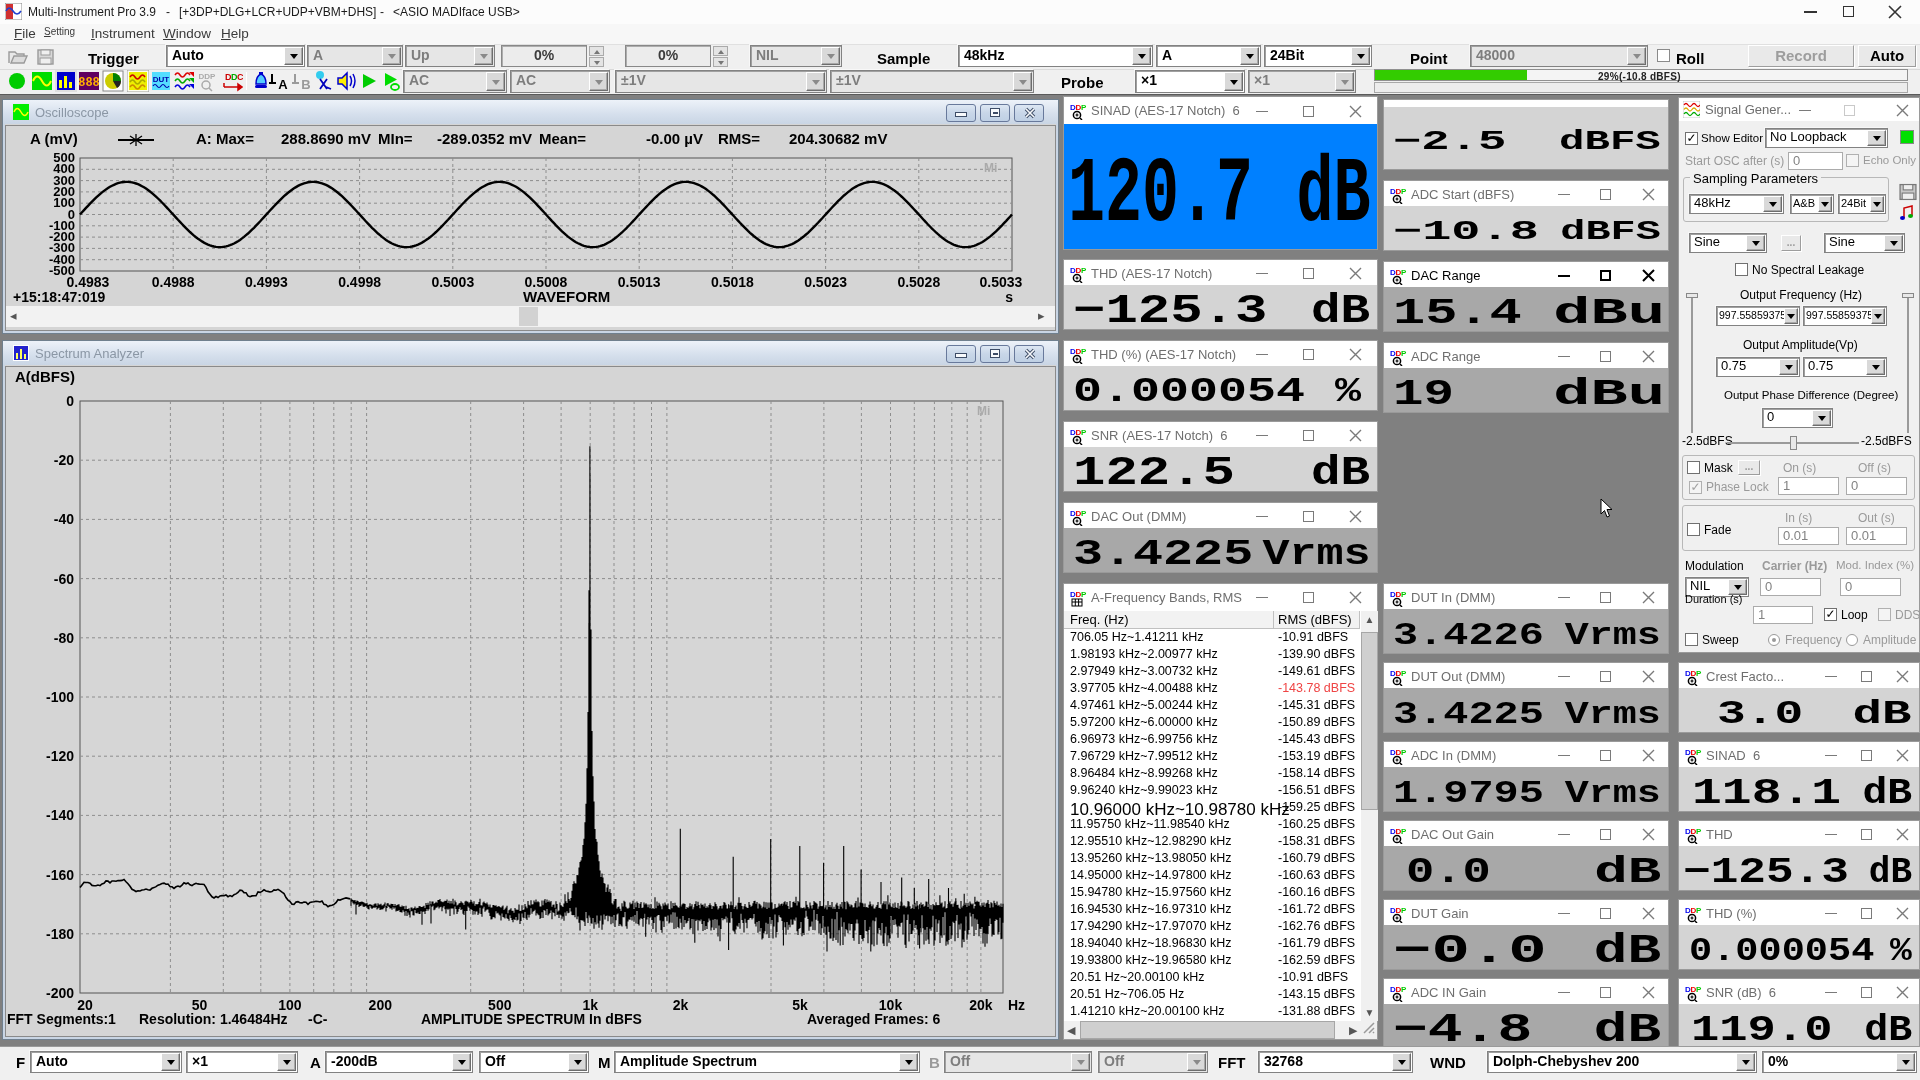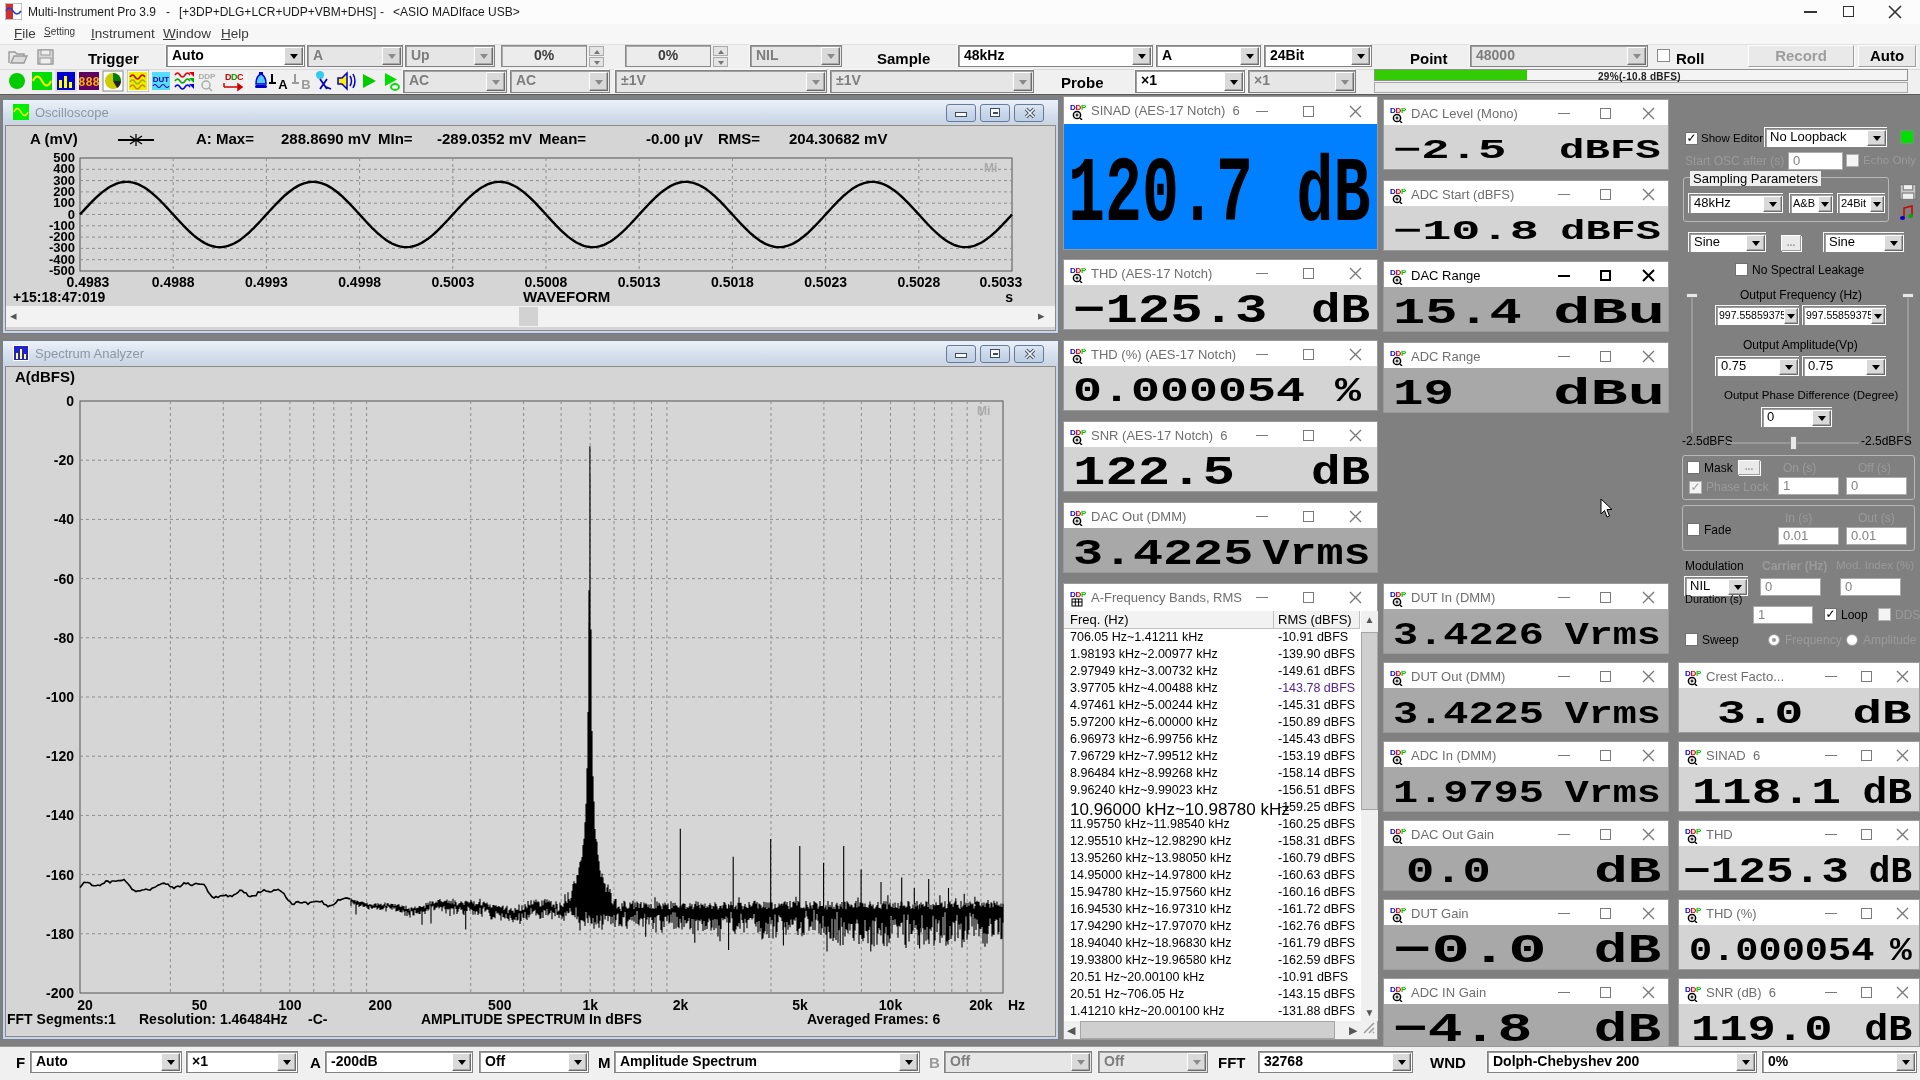--- a/index.html
+++ b/index.html
@@ -499,21 +499,21 @@
 <path d="M7 10.5 V13.5 M5.5 12 H8.5" stroke="#000" stroke-width="1.2"></path>
 <path d="M10 15 L12 17" stroke="#000" stroke-width="1.4"></path>
 </svg>
         <span class="tt" style="color:#6e6e6e;">DAC Level (Mono)</span>
         <div class="abs" style="left:174px;top:13px;width:12px;height:1.4px;background:#7a7a7a;"></div>
         <div class="abs" style="left:215.5px;top:8px;width:11px;height:11px;border:1.4px solid #7a7a7a;"></div>
         <svg class="abs" style="left:258px;top:7px;" width="13" height="13" viewBox="0 0 13 13">
           <path d="M1 1 L12 12 M12 1 L1 12" stroke="#7a7a7a" stroke-width="1.4"></path>
         </svg>
       </div>
-      <div class="mval" style="height:44px;background:#D4D4D4;">
+      <div class="mval" style="height:62px;background:#D4D4D4;">
         <span class="num" style="font-size:27px;left:9px;top:4px;transform:scaleX(1.75);">−2.5</span>
         <span class="unit" style="font-size:27px;right:7px;top:4px;transform:scaleX(1.57);">dBFS</span>
       </div>
     </div>
 <div class="mwin" style="left:1383px;top:180px;width:286px;height:71px;">
       <div class="mtitle" style="height:27px;">
         <svg class="abs" style="left:6px;top:6px;" width="17" height="17" viewBox="0 0 17 17">
 <text x="0" y="7" font-size="8" font-weight="bold" fill="#0000EE" font-family="Liberation Sans">D</text>
 <text x="5.5" y="7" font-size="8" font-weight="bold" fill="#EE0000" font-family="Liberation Sans">D</text>
 <text x="11" y="7" font-size="8" font-weight="bold" fill="#00CC00" font-family="Liberation Sans">P</text>
@@ -837,21 +837,21 @@
 </div>
 <div class="abs" style="left:0px;top:27px;width:210px;height:18px;background:#F2F2F2;border-right:1px solid #c0c0c0;border-bottom:1px solid #c0c0c0;font-size:13px;padding:1px 0 0 6px;">Freq. (Hz)</div>
 <div class="abs" style="left:210px;top:27px;width:86px;height:18px;background:#F2F2F2;border-right:1px solid #c0c0c0;border-bottom:1px solid #c0c0c0;font-size:13px;padding:1px 0 0 4px;">RMS (dBFS)</div>
 <div class="abs" style="left:6px;top:46.0px;font-size:12.5px;color:#000;white-space:nowrap;">706.05 Hz~1.41211 kHz</div>
 <div class="abs" style="left:214px;top:46.0px;font-size:12.5px;color:#000;white-space:nowrap;">-10.91 dBFS</div>
 <div class="abs" style="left:6px;top:63.0px;font-size:12.5px;color:#000;white-space:nowrap;">1.98193 kHz~2.00977 kHz</div>
 <div class="abs" style="left:214px;top:63.0px;font-size:12.5px;color:#000;white-space:nowrap;">-139.90 dBFS</div>
 <div class="abs" style="left:6px;top:80.0px;font-size:12.5px;color:#000;white-space:nowrap;">2.97949 kHz~3.00732 kHz</div>
 <div class="abs" style="left:214px;top:80.0px;font-size:12.5px;color:#000;white-space:nowrap;">-149.61 dBFS</div>
 <div class="abs" style="left:6px;top:97.0px;font-size:12.5px;color:#000;white-space:nowrap;">3.97705 kHz~4.00488 kHz</div>
-<div class="abs" style="left:214px;top:97.0px;font-size:12.5px;color:#4c1d95;white-space:nowrap;">-143.78 dBFS</div>
+<div class="abs" style="left:214px;top:97.0px;font-size:12.5px;color:#ef4444;white-space:nowrap;">-143.78 dBFS</div>
 <div class="abs" style="left:6px;top:114.0px;font-size:12.5px;color:#000;white-space:nowrap;">4.97461 kHz~5.00244 kHz</div>
 <div class="abs" style="left:214px;top:114.0px;font-size:12.5px;color:#000;white-space:nowrap;">-145.31 dBFS</div>
 <div class="abs" style="left:6px;top:131.0px;font-size:12.5px;color:#000;white-space:nowrap;">5.97200 kHz~6.00000 kHz</div>
 <div class="abs" style="left:214px;top:131.0px;font-size:12.5px;color:#000;white-space:nowrap;">-150.89 dBFS</div>
 <div class="abs" style="left:6px;top:148.0px;font-size:12.5px;color:#000;white-space:nowrap;">6.96973 kHz~6.99756 kHz</div>
 <div class="abs" style="left:214px;top:148.0px;font-size:12.5px;color:#000;white-space:nowrap;">-145.43 dBFS</div>
 <div class="abs" style="left:6px;top:165.0px;font-size:12.5px;color:#000;white-space:nowrap;">7.96729 kHz~7.99512 kHz</div>
 <div class="abs" style="left:214px;top:165.0px;font-size:12.5px;color:#000;white-space:nowrap;">-153.19 dBFS</div>
 <div class="abs" style="left:6px;top:182.0px;font-size:12.5px;color:#000;white-space:nowrap;">8.96484 kHz~8.99268 kHz</div>
 <div class="abs" style="left:214px;top:182.0px;font-size:12.5px;color:#000;white-space:nowrap;">-158.14 dBFS</div>
@@ -888,20 +888,35 @@
 <div class="abs" style="left:297px;top:48px;width:17px;height:178px;background:#CFCFCF;border:1px solid #a6a6a6;"></div>
 <div class="abs" style="left:297px;top:420px;width:17px;height:17px;background:#F0F0F0;color:#555;font-size:10px;text-align:center;line-height:17px;">▼</div>
 <div class="abs" style="left:0px;top:437px;width:313px;height:18px;background:#F0F0F0;"></div>
 <div class="abs" style="left:3px;top:437px;height:18px;color:#555;font-size:11px;line-height:18px;">◀</div>
 <div class="abs" style="left:16px;top:437px;width:255px;height:18px;background:#CFCFCF;border:1px solid #a6a6a6;"></div>
 <div class="abs" style="left:285px;top:437px;height:18px;color:#555;font-size:11px;line-height:18px;">▶</div>
 <svg class="abs" style="left:298px;top:437px;" width="14" height="14" viewBox="0 0 14 14">
         <path d="M12 2 L2 12 M12 7 L7 12 M12 11 L11 12" stroke="#9a9a9a" stroke-width="1.5"></path>
       </svg>
 </div>
+<div class="abs" style="left:1678px;top:97px;width:242px;height:556px;background:#F0F0F0;border:1px solid #9a9a9a;">
+<div class="abs" style="left:0;top:0;width:100%;height:23px;background:#fff;"></div>
+<svg class="abs" style="left:4px;top:3px;" width="17" height="17" viewBox="0 0 17 17">
+<rect width="17" height="17" fill="#fff" stroke="#999" stroke-width="0.5"></rect>
+<path d="M1 4 q2 -3 4 0 t4 0 t4 0 t4 0" stroke="#DD0000" stroke-width="1.3" fill="none"></path>
+<path d="M1 8.5 q2 -3 4 0 t4 0 t4 0 t4 0" stroke="#DDAA00" stroke-width="1.3" fill="none"></path>
+<path d="M1 13 q2 -3 4 0 t4 0 t4 0 t4 0" stroke="#00AA00" stroke-width="1.3" fill="none"></path>
+</svg>
+<div class="abs" style="left:26px;top:4px;font-size:13px;color:#6e6e6e;">Signal Gener...</div>
+<div class="abs" style="left:120px;top:12px;width:12px;height:1.4px;background:#7a7a7a;"></div>
+<div class="abs" style="left:165px;top:7px;width:11px;height:11px;border:1.4px solid #c9c9c9;"></div>
+<svg class="abs" style="left:217px;top:6px;" width="13" height="13" viewBox="0 0 13 13">
+        <path d="M1 1 L12 12 M12 1 L1 12" stroke="#7a7a7a" stroke-width="1.4"></path>
+      </svg>
+</div>
 <div class="cb" style="left:1685px;top:132px;">✓</div>
 <div class="abs" style="left:1701px;top:132px;font-size:11.5px;font-weight:normal;color:#000;white-space:nowrap;">Show Editor</div>
 <div class="combo" style="left:1765px;top:128px;width:123px;height:20px;">
       <span style="position:absolute;left:4px;top:0;line-height:16px;font-size:13px;font-weight:normal;white-space:nowrap;">No Loopback</span>
       <div class="arr" style="width:19px;">
         <i></i>
       </div>
     </div>
 <div class="abs" style="left:1900px;top:130px;width:14px;height:14px;background:#00E000;border:1px solid #888;"></div>
 <div class="abs" style="left:1685px;top:154px;font-size:12px;font-weight:normal;color:#9a9a9a;white-space:nowrap;">Start OSC after (s)</div>

